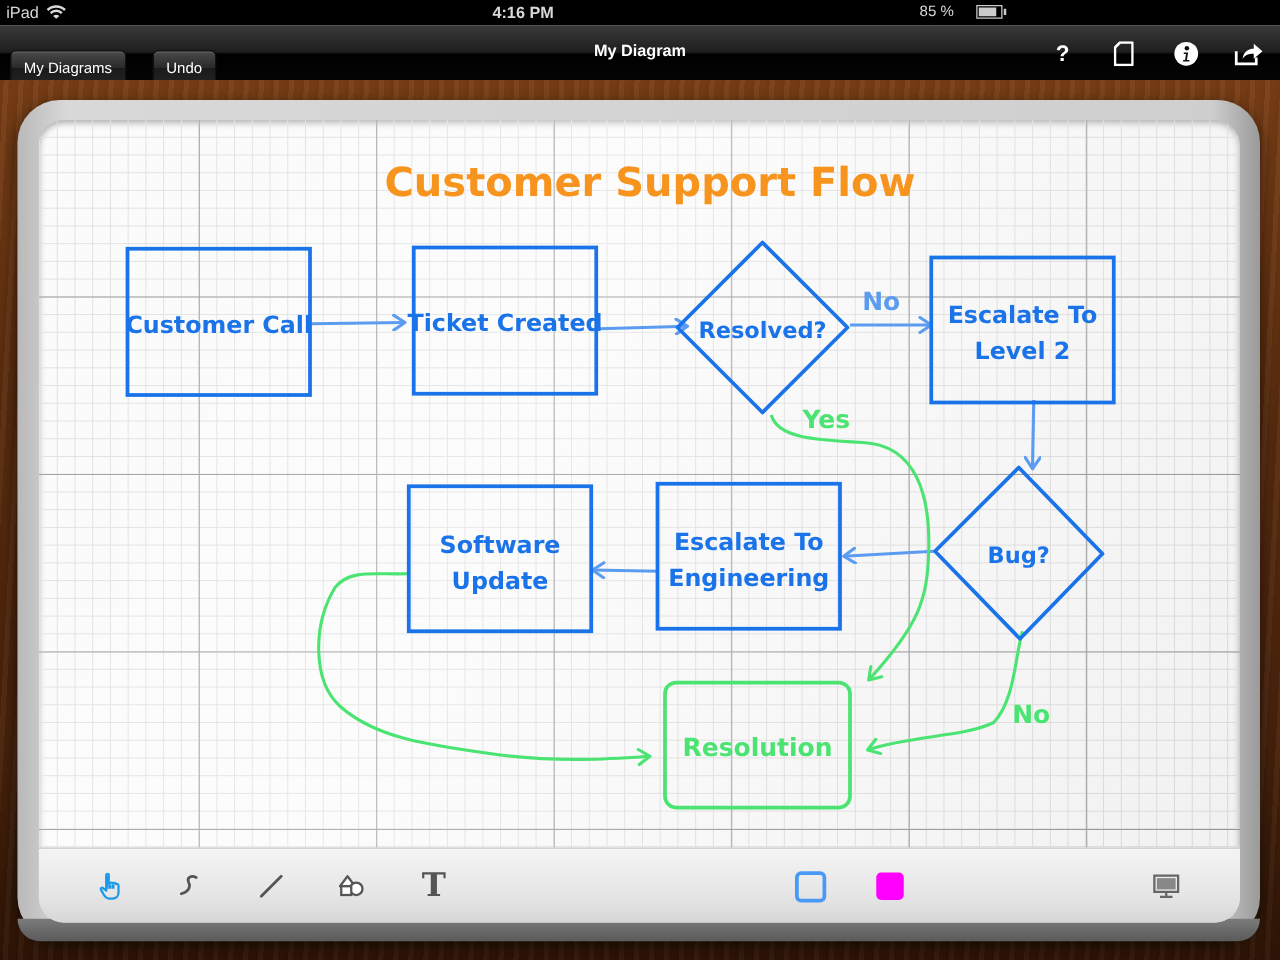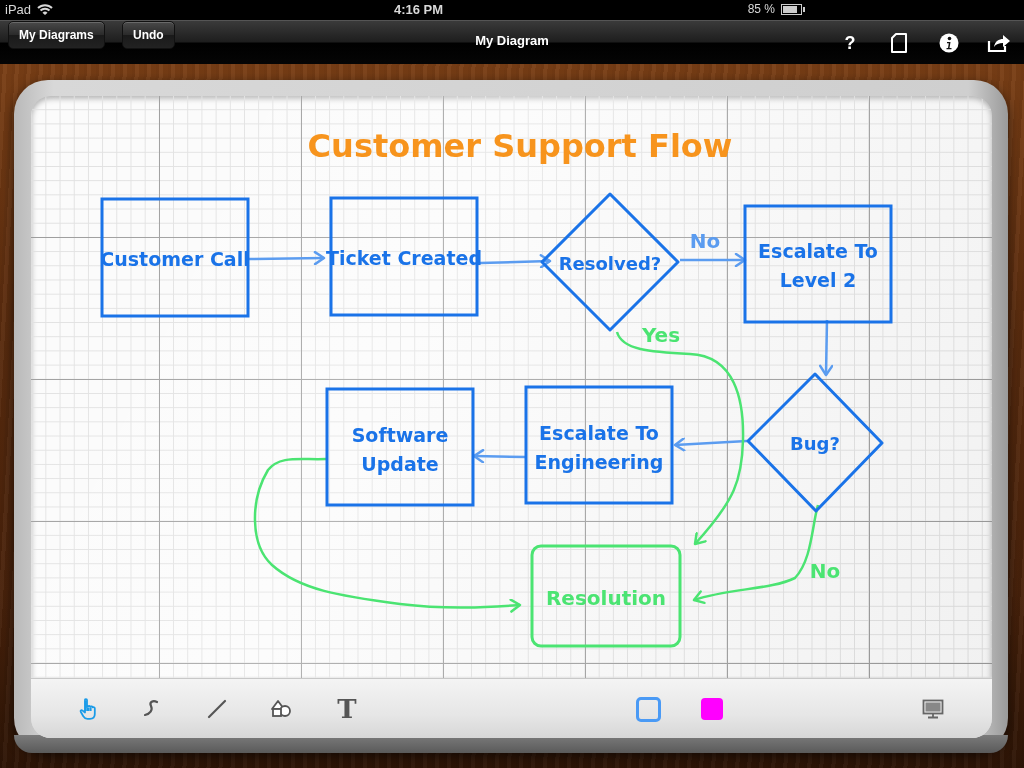--- a/index.html
+++ b/index.html
@@ -1,28 +1,28 @@
 <!DOCTYPE html>
 <html><head>
 <meta charset="utf-8">
 <style>
   html, body { margin:0; padding:0; }
   body { width:1024px; height:768px; position:relative; overflow:hidden; background:#000; font-family:"Liberation Sans", sans-serif; }
   .statusbar { position:absolute; left:0; top:0; width:808px; height:20px; background:#000; color:#d8d8d8; font-size:13px; }
   .statusbar .left { position:absolute; left:5px; top:2px; display:flex; align-items:center; gap:6px; }
   .statusbar .center { position:absolute; left:0; right:0; top:2px; text-align:center; font-weight:bold;padding-left:29px; }
-  .statusbar .right { position:absolute; right:6px; top:2px; display:flex; align-items:center; gap:4px; font-size:12px; }
+  .statusbar .right { position:absolute; right:6px; top:2px; display:flex; align-items:center; gap:16px; font-size:12px; }
   .battery { width:19px; height:9px; border:1px solid #ccc; position:relative; margin-left:2px; }
   .battery .fill { position:absolute; left:1px; top:1px; bottom:1px; background:#ccc; }
   .battery:after { content:""; position:absolute; right:-4px; top:2px; width:2px; height:5px; background:#ccc; }
   .navbar { position:absolute; left:0; top:20px; width:1024px; height:44px;
     background:linear-gradient(#3a3a3a 0%, #1e1e1e 48%, #000 52%, #050505 100%); border-top:1px solid #555; box-sizing:border-box; }
-  .nav-btn { position:absolute; top:0; height:28px; box-sizing:border-box; padding:0 10px; border-radius:5px;
+  .nav-btn { position:absolute; top:19px; height:28px; box-sizing:border-box; padding:0 10px; border-radius:5px;
     background:linear-gradient(#4a4a4a, #2a2a2a 50%, #1a1a1a 51%, #222); border:1px solid #111; box-shadow:inset 0 1px 0 rgba(255,255,255,0.18);
-    color:#fff; font-size:12px; font-weight:bold; line-height:26px; cursor:pointer; }
+    color:#fff; font-size:12px; font-weight:normal; line-height:26px; cursor:pointer; }
   .nav-title { position:absolute; left:0; right:0; top:12px; text-align:center; color:#fff; font-size:13px; font-weight:bold; pointer-events:none; }
   .nav-icon { position:absolute; top:10px; width:26px; height:24px; display:flex; align-items:center; justify-content:center; color:#fff; cursor:pointer; }
   .wood { position:absolute; left:0; top:64px; width:1024px; height:704px;
     background:
       repeating-linear-gradient(93deg, rgba(0,0,0,0.08) 0 3px, rgba(255,255,255,0.03) 3px 7px, rgba(0,0,0,0.05) 7px 12px),
       linear-gradient(180deg, #7a3f16 0%, #5a2c0f 40%, #4a230c 75%, #2e1506 100%); }
   .frame { position:absolute; left:14px; top:80px; width:994px; height:672px; border-radius:34px;
     background:linear-gradient(90deg, #b9b9b9, #d8d8d8 4%, #cfcfcf 96%, #9a9a9a);
     box-shadow:0 4px 12px rgba(0,0,0,0.6); }
   .frame-bottom { position:absolute; left:14px; top:735px; width:994px; height:18px; border-radius:0 0 34px 34px;

